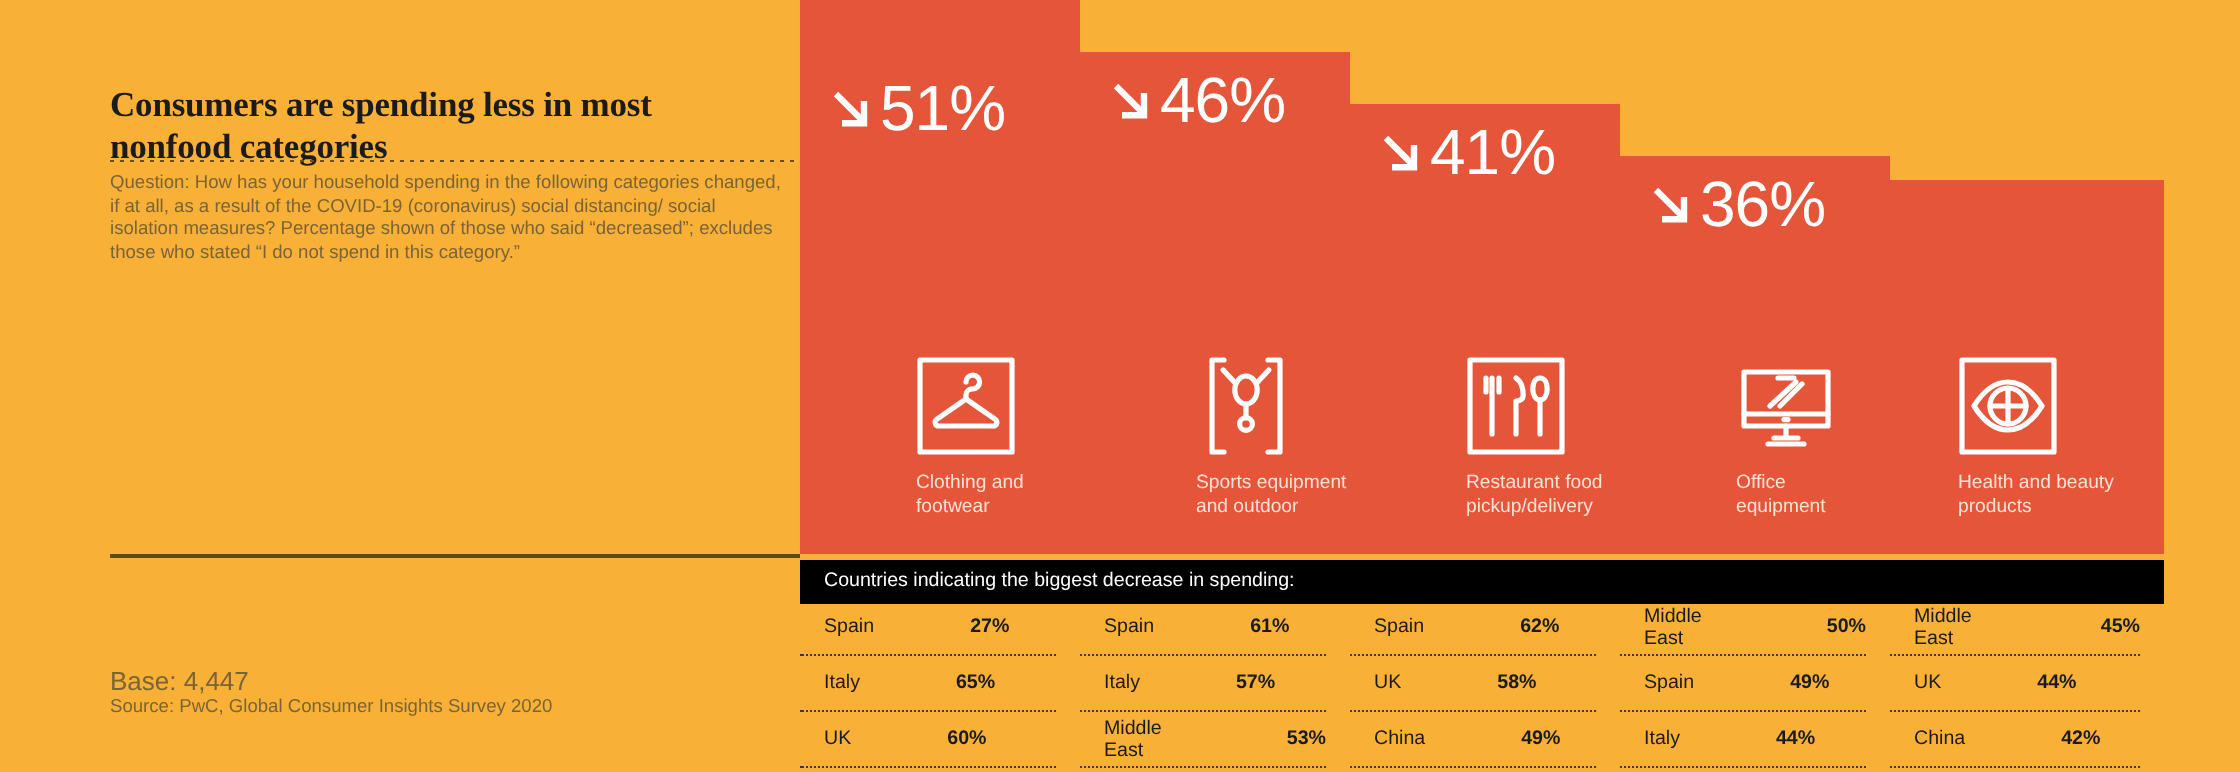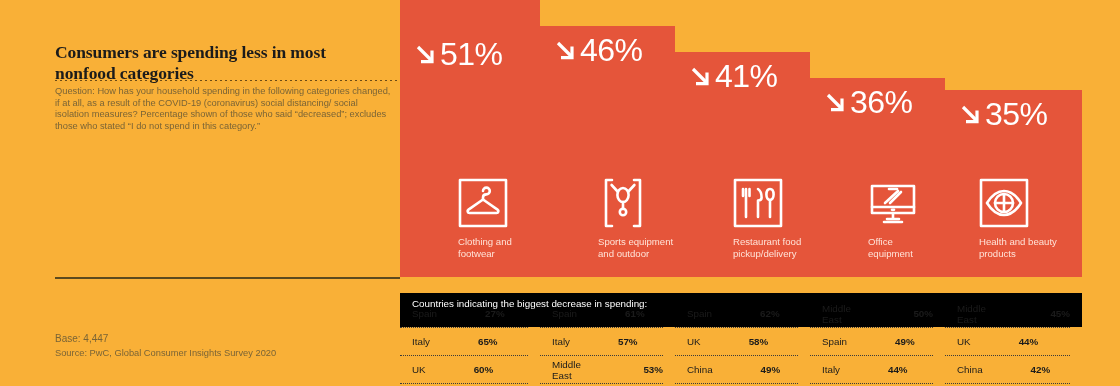--- a/index.html
+++ b/index.html
@@ -31,21 +31,21 @@
     font-size:9.3px; line-height:11.6px; color:#7a6436;
   }
 
   #left-rule {
     position:absolute; left:55px; top:277px; width:345px; height:2px;
     background:#5c4a1e;
   }
 
   #base-line {
     position:absolute; left:55px; top:333px;
-    font-size:10px; color:#7a6436;
+    font-size:13px; color:#7a6436;
   }
   #source-line {
     position:absolute; left:55px; top:348px;
     font-size:9.3px; color:#7a6436;
   }
 
   
   #staircase { position:absolute; left:400px; top:0; width:682px; height:277px; }
 
   .bar {
@@ -73,21 +73,21 @@
   .cat-label {
     margin-top:8px;
     color:#ffe3d8;
     font-size:9.6px;
     line-height:11.5px;
     white-space:pre-line;
   }
 
   
   #countries-bar {
-    position:absolute; left:400px; top:293px; width:682px; height:34px;
+    position:absolute; left:400px; top:280px; width:682px; height:22px;
     background:#000000;
   }
   #countries-bar-label {
     position:absolute; left:12px; top:5px;
     color:#ffffff; font-size:9.8px;
   }
 
   
   #country-table { position:absolute; left:400px; top:300px; width:682px; height:86px; }
   .tcol { position:absolute; top:0; width:136px; }
@@ -172,27 +172,20 @@
     <div class="cat" style="left: 422px; top: 178px;"><span><svg viewBox="0 0 50 50" class="cat-icon">
           <rect x="4" y="8" width="42" height="27" fill="none" stroke="#ffffff" stroke-width="2.6" stroke-linecap="round" stroke-linejoin="round"></rect>
           <path d="M4 29h42" fill="none" stroke="#ffffff" stroke-width="2.6" stroke-linecap="round" stroke-linejoin="round"></path>
           <path d="M21 11h8" fill="none" stroke="#ffffff" stroke-width="2.6" stroke-linecap="round" stroke-linejoin="round"></path>
           <path d="M24 31.8h2" fill="none" stroke="#ffffff" stroke-width="2.6" stroke-linecap="round" stroke-linejoin="round"></path>
           <path d="M17 25 30 13M22 25 33 14" fill="none" stroke="#ffffff" stroke-width="2.6" stroke-linecap="round" stroke-linejoin="round"></path>
           <path d="M25 35v6M16 44h18M19 41h12" fill="none" stroke="#ffffff" stroke-width="2.6" stroke-linecap="round" stroke-linejoin="round"></path>
         </svg></span><div class="cat-label">Office
 equipment</div></div>
     <div class="bar" style="left: 545px; top: 90px; width: 137px; height: 187px;"></div>
-    <div class="bar-pct" style="left: 557px; top: 98px;">
-      <svg class="arrow-sw" viewBox="0 0 26 26">
-        <path d="M6 6 20 20" fill="none" stroke="#ffffff" stroke-width="3.2"></path>
-        <path d="M20 9.5V20.6H9" fill="none" stroke="#ffffff" stroke-width="3.2"></path>
-      </svg>
-      <span>35%</span>
-    </div>
     <div class="cat" style="left: 533px; top: 178px;"><span><svg viewBox="0 0 50 50" class="cat-icon">
           <rect x="2" y="2" width="46" height="46" fill="none" stroke="#ffffff" stroke-width="2.6" stroke-linecap="round" stroke-linejoin="round"></rect>
           <path d="M8 25c5-8 11-12 17-12s12 4 17 12c-5 8-11 12-17 12S13 33 8 25Z" fill="none" stroke="#ffffff" stroke-width="2.6" stroke-linecap="round" stroke-linejoin="round"></path>
           <circle cx="25" cy="25" r="9" fill="none" stroke="#ffffff" stroke-width="2.6" stroke-linecap="round" stroke-linejoin="round"></circle>
           <path d="M25 16v18M16 25h18" fill="none" stroke="#ffffff" stroke-width="2.6" stroke-linecap="round" stroke-linejoin="round"></path>
         </svg></span><div class="cat-label">Health and beauty
 products</div></div>
   </div>
 
 <div id="countries-bar">

